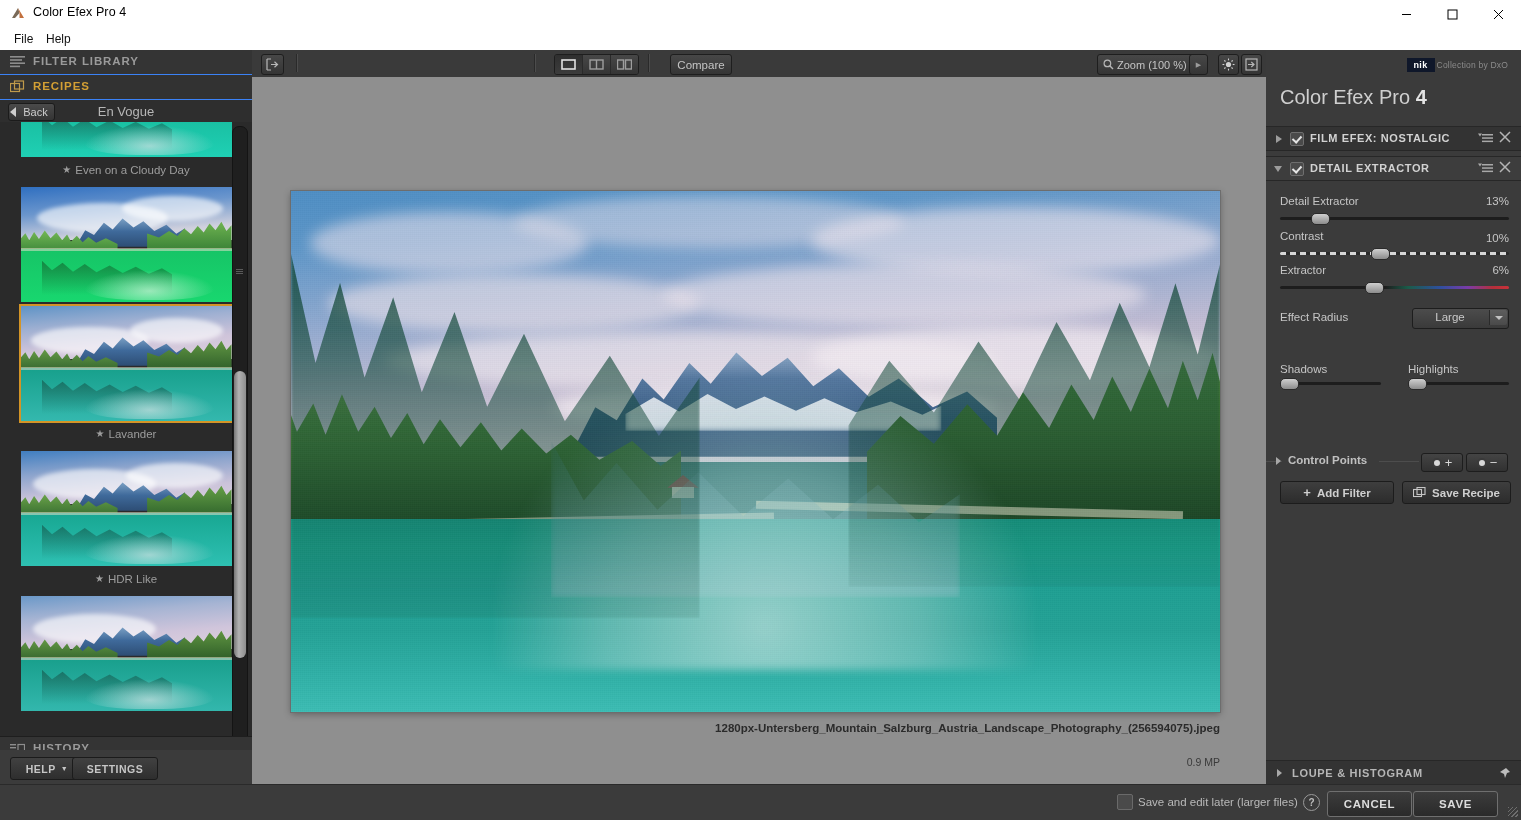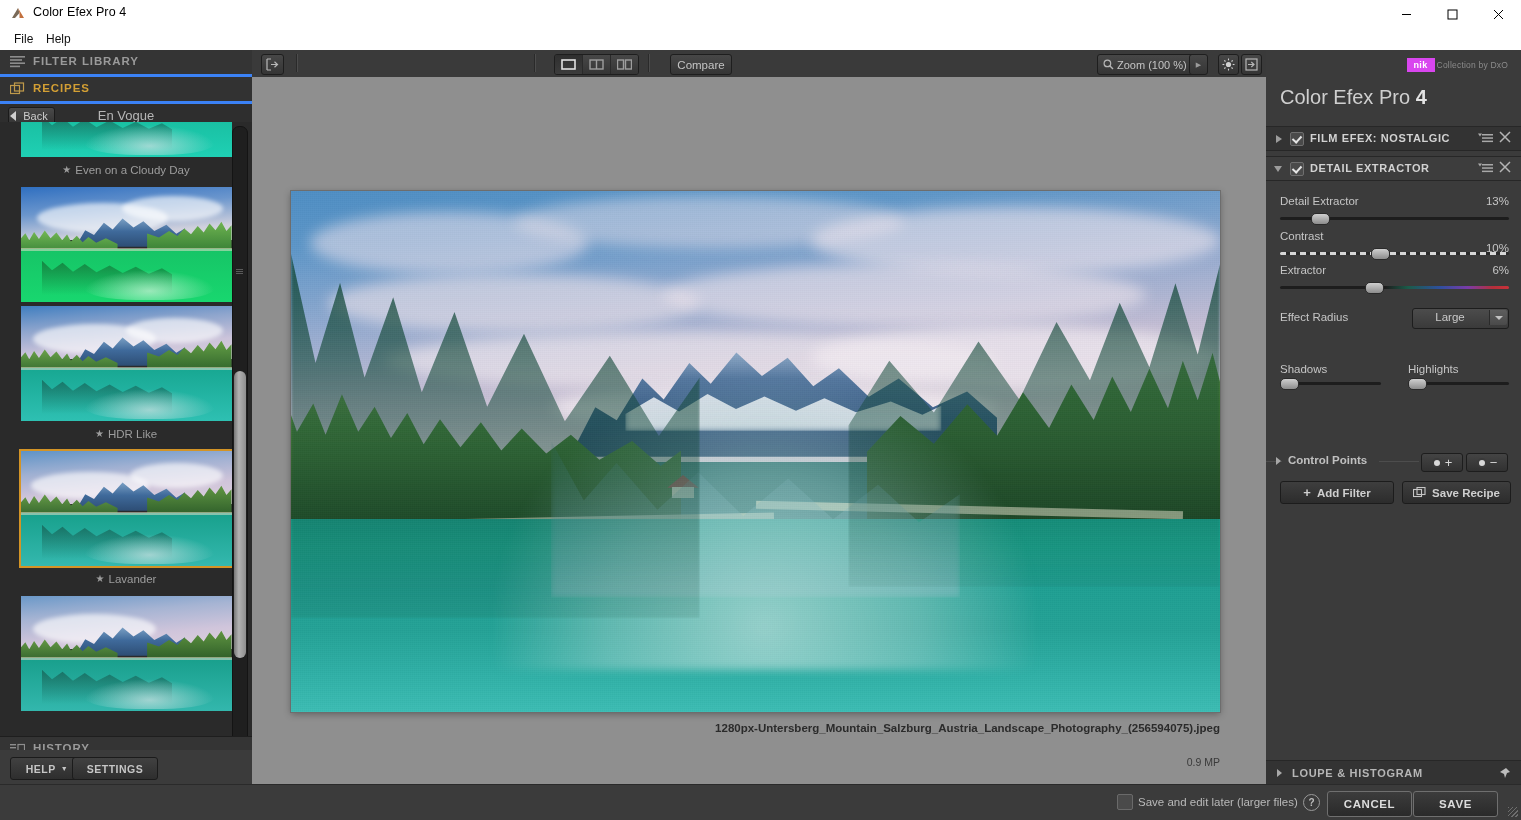--- a/index.html
+++ b/index.html
@@ -17,21 +17,21 @@
   .tb-title{position:absolute;left:33px;top:5px;font-size:12.5px;color:#000;letter-spacing:.1px;}
   .tb-btns{position:absolute;right:0;top:0;height:28px;display:flex;}
   .tb-btn{width:46px;height:28px;display:flex;align-items:center;justify-content:center;color:#000;}
 
   
   .menubar{position:absolute;left:0;top:28px;width:1521px;height:22px;background:#ffffff;}
   .menu-item{position:absolute;top:3px;font-size:12px;color:#111;padding:1px 6px;}
 
   
   .leftpanel{position:absolute;left:0;top:50px;width:252px;height:735px;background:#2c2c2c;}
-  .lp-head{position:relative;height:24px;background:#343434;border-bottom:3px solid #3b82f6;}
+  .lp-head{position:relative;height:24px;background:#343434;border-bottom:1px solid #3b82f6;}
   .lp-head.recipes{background:#323232;}
   .lp-head-label{position:absolute;left:33px;top:5px;font-size:11.5px;letter-spacing:.9px;font-weight:bold;color:#9a9a9a;}
   .lp-head-label.active{color:#d39f34;}
   .lp-icon{position:absolute;left:10px;top:5px;width:15px;height:14px;}
 
   .lp-nav{position:relative;height:24px;background:#2e2e2e;border-bottom:1px solid #222;}
   .backbtn{position:absolute;left:8px;top:3px;width:47px;height:18px;
     background:linear-gradient(#4a4a4a,#343434);border:1px solid #1b1b1b;border-radius:3px;
     font-size:11px;color:#ccc;text-align:center;line-height:17px;padding-left:8px;box-sizing:border-box;}
   .backarrow{position:absolute;left:10px;top:7px;width:0;height:0;border-top:5px solid transparent;border-bottom:5px solid transparent;border-right:6px solid #cfcfcf;}
@@ -128,21 +128,21 @@
   .p-wmtn{position:absolute;left:28%;bottom:22%;width:44%;height:30%;
     background:linear-gradient(0deg,rgba(120,175,185,.55),rgba(70,130,150,.18));
     clip-path:polygon(0% 0%,8% 38%,16% 14%,26% 44%,36% 20%,47% 48%,58% 24%,69% 50%,80% 28%,90% 52%,100% 34%,100% 100%,0% 100%);filter:blur(3px);}
   .grain{position:absolute;inset:0;opacity:.16;
     background-image:repeating-linear-gradient(0deg,rgba(255,255,255,.08) 0 1px,rgba(0,0,0,.08) 1px 2px),
                      repeating-linear-gradient(90deg,rgba(255,255,255,.06) 0 1px,rgba(0,0,0,.06) 1px 2px);}
 
   
   .rightpanel{position:absolute;left:1266px;top:50px;width:255px;height:735px;background:#3b3b3b;}
   .nik{position:absolute;right:13px;top:8px;display:flex;align-items:center;}
-  .nikbox{width:28px;height:14px;background:#d946ef;color:#fff;font-size:9px;font-weight:bold;
+  .nikbox{width:28px;height:14px;background:#0f172a;color:#fff;font-size:9px;font-weight:bold;
     display:flex;align-items:center;justify-content:center;letter-spacing:.4px;}
   .niktxt{font-size:8.5px;color:#8b8b8b;margin-left:2px;letter-spacing:.2px;}
   .brand{position:absolute;left:14px;top:36px;font-size:20px;color:#cfcfcf;font-weight:300;}
   .brand b{font-weight:bold;color:#e3e3e3;}
 
   .filterrow{position:absolute;left:0;width:255px;height:23px;background:#333333;border-top:1px solid #272727;border-bottom:1px solid #272727;}
   .filterrow.sel{background:#3d3d3d;}
   .fr-tri{position:absolute;left:10px;top:8px;width:0;height:0;}
   .fr-chk{position:absolute;left:24px;top:5px;width:12px;height:12px;border:1px solid #6e6e6e;background:#4a4a4a;border-radius:2px;}
   .fr-chk:after{content:"";position:absolute;left:3px;top:1px;width:4px;height:7px;border:solid #e6e6e6;border-width:0 2px 2px 0;transform:rotate(42deg);}
@@ -282,56 +282,56 @@
             <div class="treesB" style="background:linear-gradient(180deg,#78bc55,#2b7430);"></div>
             <div class="water" style="background:linear-gradient(180deg,#16c466,#18d76f);"></div>
             <div class="shore"></div>
             <div class="refl" style="background:linear-gradient(180deg,rgba(18,90,40,.6),rgba(18,90,40,0));"></div>
             <div class="cloudrefl" style="background:radial-gradient(ellipse at 50% 70%,rgba(210,245,220,.7),rgba(210,245,220,0) 70%);"></div>
           </div>
         </div>
       </div>
 
       <div class="thumbwrap">
+        <div class="thumb selected">
+          <div class="scene">
+            <div class="sky" style="background:linear-gradient(175deg,#5e93c6 0%,#9fb0d2 34%,#cfc4da 66%,#ddd0dc 100%);"></div>
+            <div class="cloud" style="left:5%;top:18%;width:56%;height:24%;"></div>
+            <div class="cloud" style="left:52%;top:10%;width:44%;height:22%;"></div>
+            <div class="mtn"></div>
+            <div class="treesA" style="background:linear-gradient(180deg,#6fa54c,#275727);"></div>
+            <div class="treesB" style="background:linear-gradient(180deg,#699f47,#235224);"></div>
+            <div class="water" style="background:linear-gradient(180deg,#17a08c,#34b8ae);"></div>
+            <div class="shore"></div>
+            <div class="refl"></div>
+            <div class="cloudrefl"></div>
+          </div>
+        </div>
+        <div class="thumb-label">
+          <span class="star">★</span><span>Lavander</span>
+        </div>
+      </div>
+
+      <div class="thumbwrap">
         <div class="thumb">
           <div class="scene">
             <div class="sky" style="background:linear-gradient(175deg,#3f7ec0 0%,#8ea5cd 36%,#cbc3da 70%,#d9cfdc 100%);"></div>
             <div class="cloud" style="left:6%;top:16%;width:58%;height:26%;"></div>
             <div class="cloud" style="left:50%;top:10%;width:46%;height:22%;"></div>
             <div class="mtn"></div>
             <div class="treesA" style="background:linear-gradient(180deg,#74ad4e,#2a5f2a);"></div>
             <div class="treesB" style="background:linear-gradient(180deg,#6da84a,#265a27);"></div>
             <div class="water" style="background:linear-gradient(180deg,#17a792,#2ec0b2);"></div>
             <div class="shore"></div>
             <div class="refl"></div>
             <div class="cloudrefl"></div>
           </div>
         </div>
         <div class="thumb-label">
           <span class="star">★</span><span>HDR Like</span>
-        </div>
-      </div>
-
-      <div class="thumbwrap">
-        <div class="thumb selected">
-          <div class="scene">
-            <div class="sky" style="background:linear-gradient(175deg,#5e93c6 0%,#9fb0d2 34%,#cfc4da 66%,#ddd0dc 100%);"></div>
-            <div class="cloud" style="left:5%;top:18%;width:56%;height:24%;"></div>
-            <div class="cloud" style="left:52%;top:10%;width:44%;height:22%;"></div>
-            <div class="mtn"></div>
-            <div class="treesA" style="background:linear-gradient(180deg,#6fa54c,#275727);"></div>
-            <div class="treesB" style="background:linear-gradient(180deg,#699f47,#235224);"></div>
-            <div class="water" style="background:linear-gradient(180deg,#17a08c,#34b8ae);"></div>
-            <div class="shore"></div>
-            <div class="refl"></div>
-            <div class="cloudrefl"></div>
-          </div>
-        </div>
-        <div class="thumb-label">
-          <span class="star">★</span><span>Lavander</span>
         </div>
       </div>
 
       <div class="thumbwrap">
         <div class="thumb">
           <div class="scene">
             <div class="sky" style="background:linear-gradient(175deg,#6a98c8 0%,#a6b4d3 34%,#d0c5db 68%,#ded1dd 100%);"></div>
             <div class="cloud" style="left:6%;top:16%;width:58%;height:26%;"></div>
             <div class="mtn"></div>
             <div class="treesA" style="background:linear-gradient(180deg,#6da34a,#265526);"></div>
@@ -525,21 +525,21 @@
     <div class="ctrl" style="top:145px;">
       <div class="sl-label" style="top:0;">Detail Extractor</div>
       <div class="sl-val" style="top:0;">13%</div>
       <div class="track" style="top:22px;">
         <div class="knob" style="left:31px;top:-4px;"></div>
       </div>
     </div>
 
     <div class="ctrl" style="top:180px;">
       <div class="sl-label" style="top:0;">Contrast</div>
-      <div class="sl-val" style="top:12px;">10%</div>
+      <div class="sl-val" style="top:2px;">10%</div>
       <div class="track dashed" style="top:22px;">
         <div class="knob" style="left:91px;top:-4px;"></div>
       </div>
     </div>
 
     <div class="ctrl" style="top:214px;">
       <div class="sl-label" style="top:0;">Extractor</div>
       <div class="sl-val" style="top:0;">6%</div>
       <div class="track grad" style="top:22px;">
         <div class="knob" style="left:85px;top:-4px;"></div>

